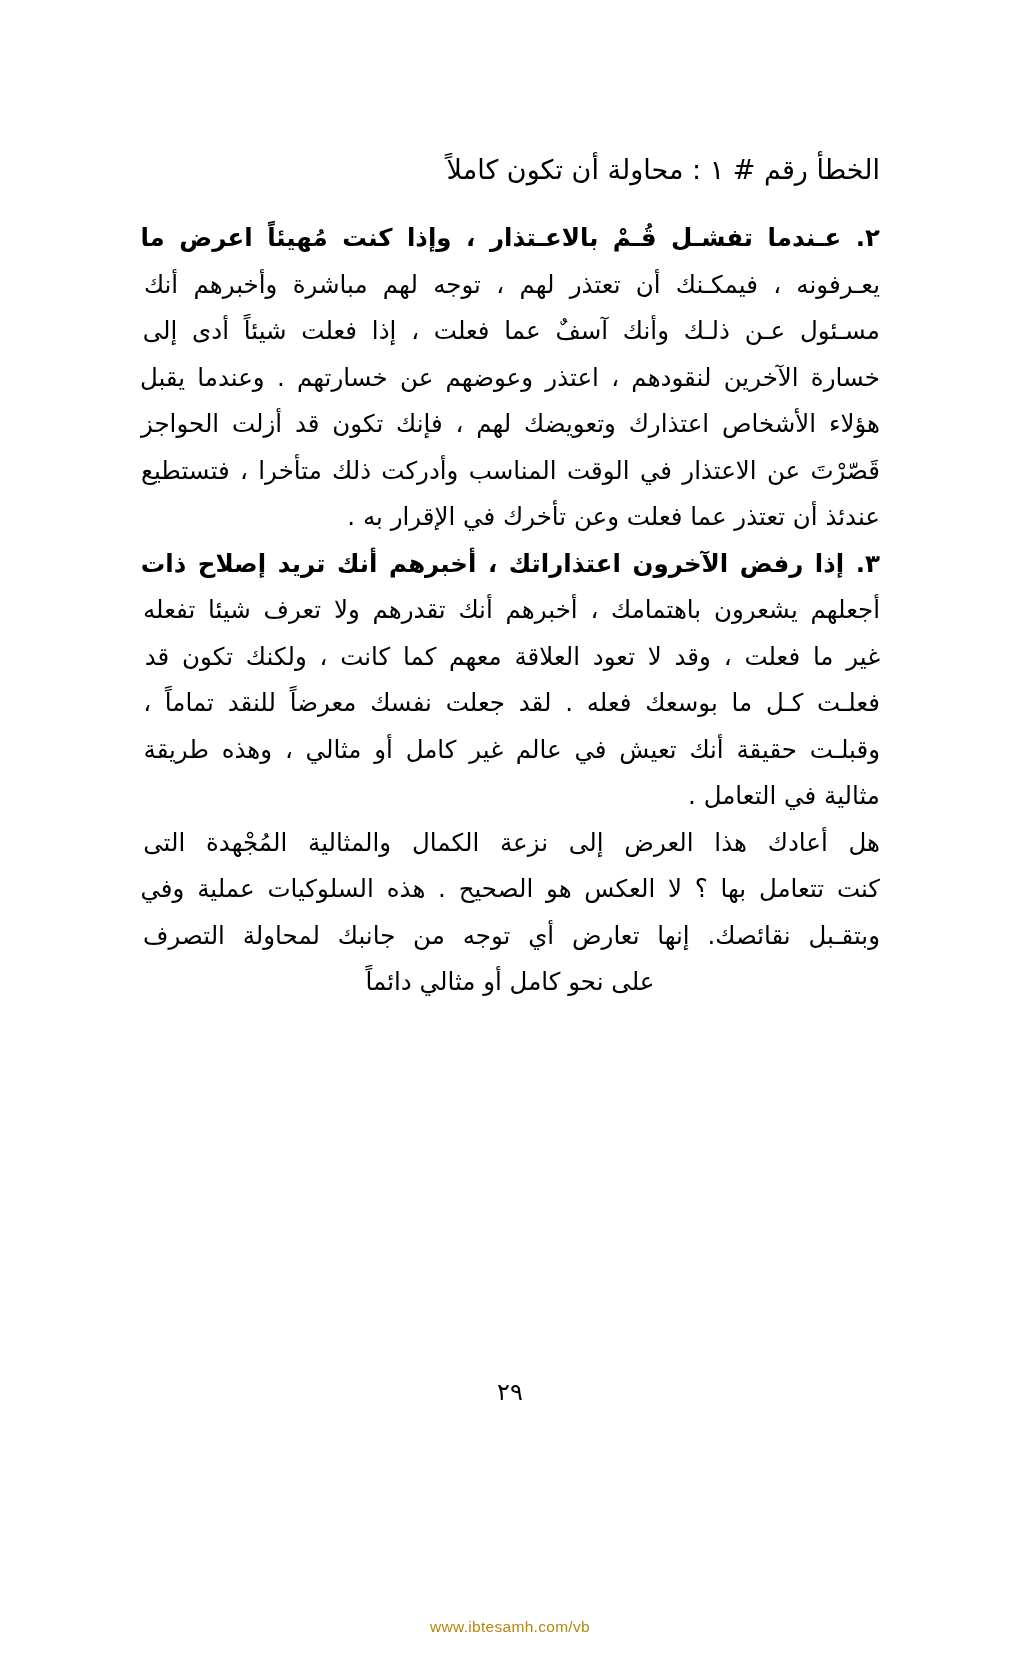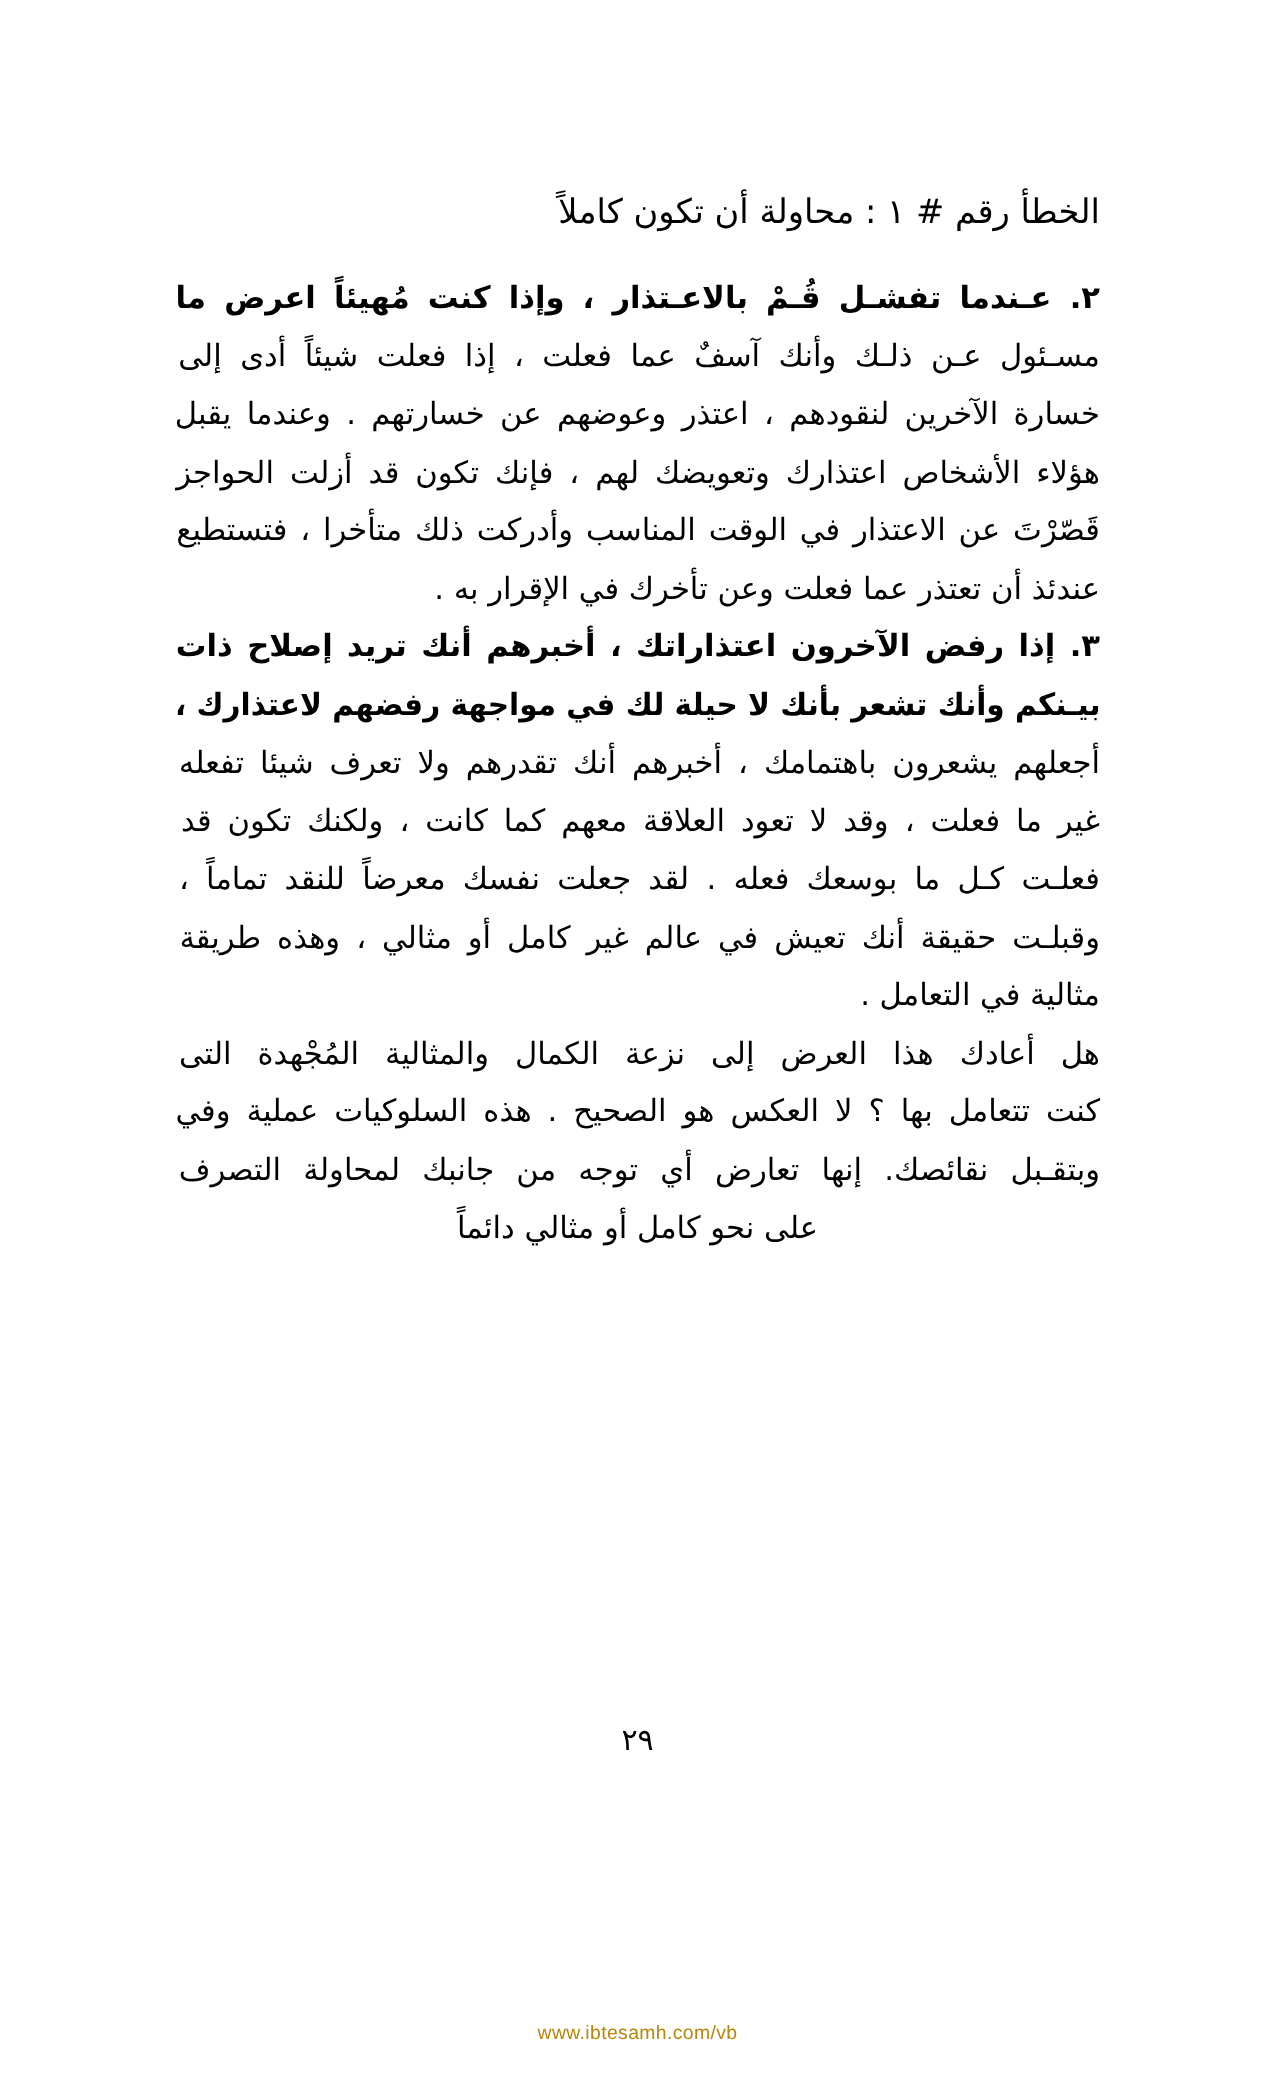--- a/index.html
+++ b/index.html
@@ -96,42 +96,42 @@
 
   <div class="content">
 
     <h1 class="doc-title">الخطأ رقم # ١ : محاولة أن تكون كاملاً</h1>
 
     <div class="para para-block">
       <div class="line-row">
           <span class="b" style="word-spacing: 6px;">٢. عـندما تفشـل قُـمْ بالاعـتذار ، وإذا كنت مُهيئاً اعرض ما</span>
         </div>
       <div class="line-row">
+          <span style="word-spacing: 7.5px;">يعـرفونه ، فيمكـنك أن تعتذر لهم ، توجه لهم مباشرة وأخبرهم أنك</span>
+        </div>
+      <div class="line-row">
           <span style="word-spacing: 7px;">مسـئول عـن ذلـك وأنك آسفٌ عما فعلت ، إذا فعلت شيئاً أدى إلى</span>
         </div>
       <div class="line-row">
           <span style="word-spacing: 4.5px; margin-left: 32px;">خسارة الآخرين لنقودهم ، اعتذر وعوضهم عن خسارتهم . وعندما يقبل</span>
         </div>
       <div class="line-row">
           <span style="word-spacing: 5px;">هؤلاء الأشخاص اعتذارك وتعويضك لهم ، فإنك تكون قد أزلت الحواجز</span>
         </div>
       <div class="line-row">
           <span style="word-spacing: 2.5px;">قَصّرْتَ عن الاعتذار في الوقت المناسب وأدركت ذلك متأخرا ، فتستطيع</span>
         </div>
       <div class="line-row line-last">
           <span>عندئذ أن تعتذر عما فعلت وعن تأخرك في الإقرار به .</span>
         </div>
     </div>
 
     <div class="para para-block">
       <div class="line-row">
           <span class="b" style="word-spacing: 3px;">٣. إذا رفض الآخرون اعتذاراتك ، أخبرهم أنك تريد إصلاح ذات</span>
-        </div>
-      <div class="line-row">
-          <span class="b" style="display: inline-block; transform-origin: right center; transform: scaleX(0.963542);">بيـنكم وأنك تشعر بأنك لا حيلة لك في مواجهة رفضهم لاعتذارك ،</span>
         </div>
       <div class="line-row">
           <span style="word-spacing: 5px;">أجعلهم يشعرون باهتمامك ، أخبرهم أنك تقدرهم ولا تعرف شيئا تفعله</span>
         </div>
       <div class="line-row">
           <span style="word-spacing: 5px;">غير ما فعلت ، وقد لا تعود العلاقة معهم كما كانت ، ولكنك تكون قد</span>
         </div>
       <div class="line-row">
           <span style="word-spacing: 6px; margin-left: 35px;">فعلـت كـل ما بوسعك فعله . لقد جعلت نفسك معرضاً للنقد تماماً ،</span>
         </div>

